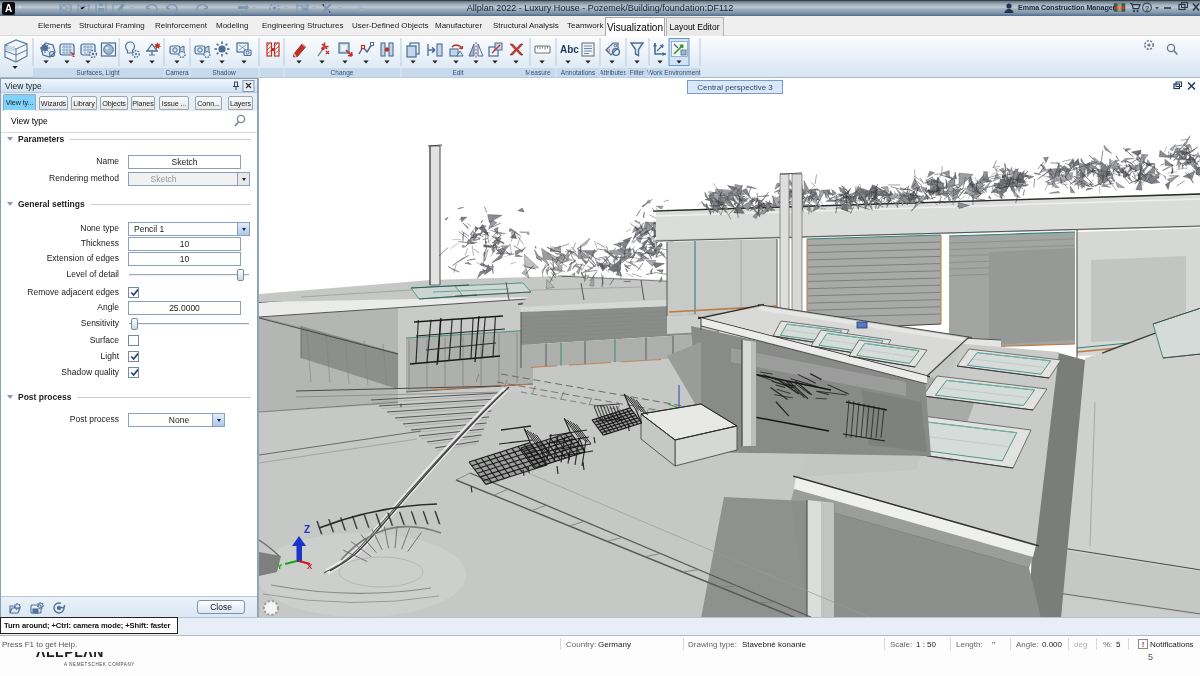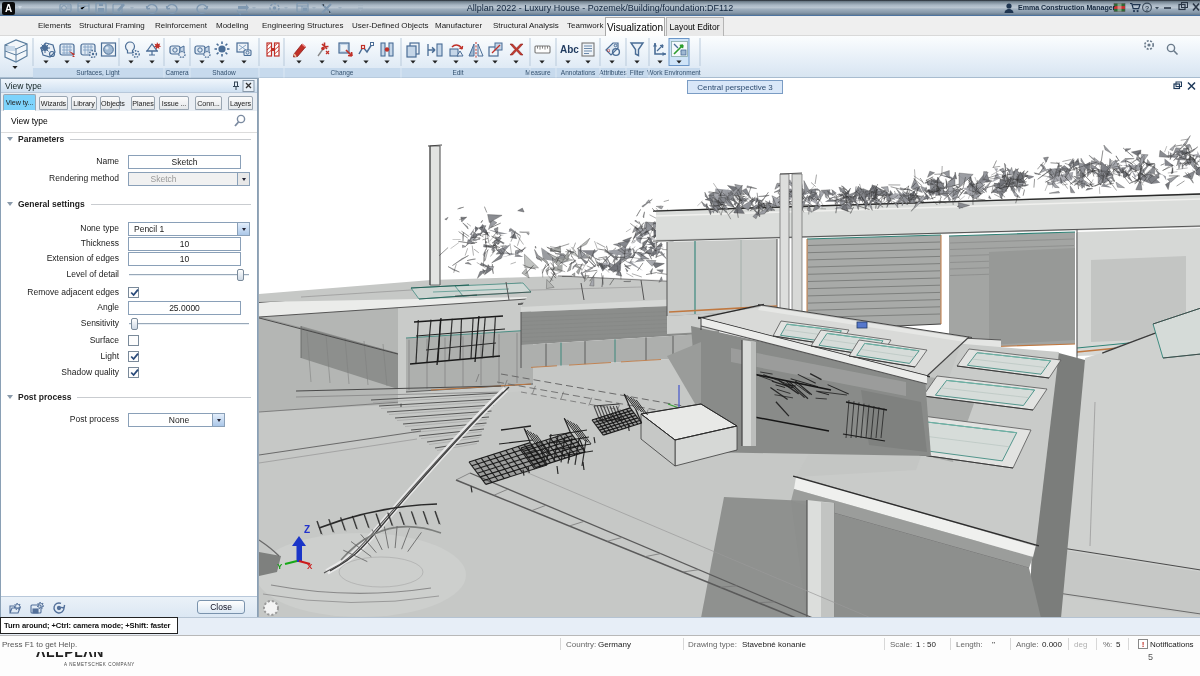--- a/index.html
+++ b/index.html
@@ -2097,21 +2097,21 @@
     <svg width="24" height="12" style="position:absolute; right:2px; top:1px;">
       <path d="M3,2 h4 M3.5,2 v4 M6.5,2 v4 M2,6.5 h6 M5,6.5 v3.5" stroke="#345" stroke-width="1" fill="none"></path>
       <rect x="12" y="0.5" width="11" height="11" fill="#e8f0f8" stroke="#8899aa"></rect>
       <path d="M15,3 l5,5 M20,3 l-5,5" stroke="#333" stroke-width="1.3"></path>
     </svg>
   </div>
   <div id="ptabs">
     <div class="ptab act" style="left:2px; width:33px;">View ty...</div>
     <div class="ptab" style="left:38px; width:29px;">Wizards</div>
     <div class="ptab" style="left:70px; width:26px;">Library</div>
-    <div class="ptab" style="left:99px; width:20px;">Objects</div>
+    <div class="ptab" style="left:99px; width:28px;">Objects</div>
     <div class="ptab" style="left:130px; width:24px;">Planes</div>
     <div class="ptab" style="left:158px; width:30px;">Issue ...</div>
     <div class="ptab" style="left:194px; width:27px;">Conn...</div>
     <div class="ptab" style="left:227px; width:25px;">Layers</div>
   </div>
   <div id="pcontent">
     <div id="pviewrow">
       <span style="position:absolute; left:10px; top:5px; font-size:8.5px;">View type</span>
       <svg width="14" height="14" style="position:absolute; right:10px; top:3px;">
             <circle cx="8" cy="5" r="3.6" fill="none" stroke="#7a8aa0" stroke-width="1.4"></circle>

